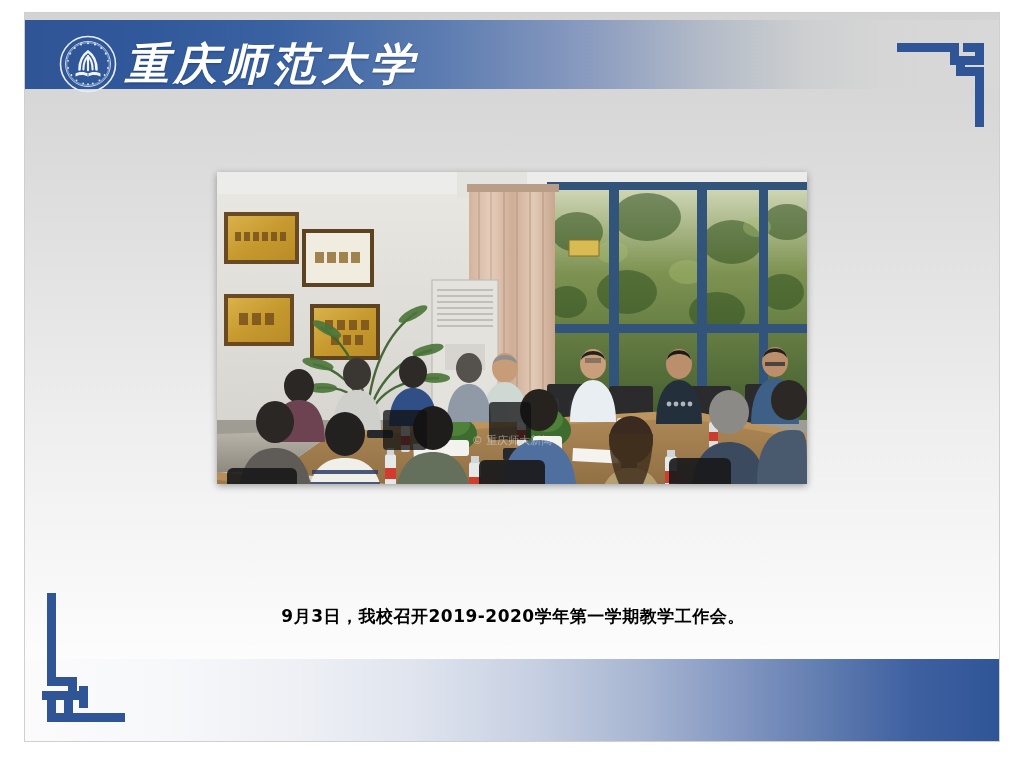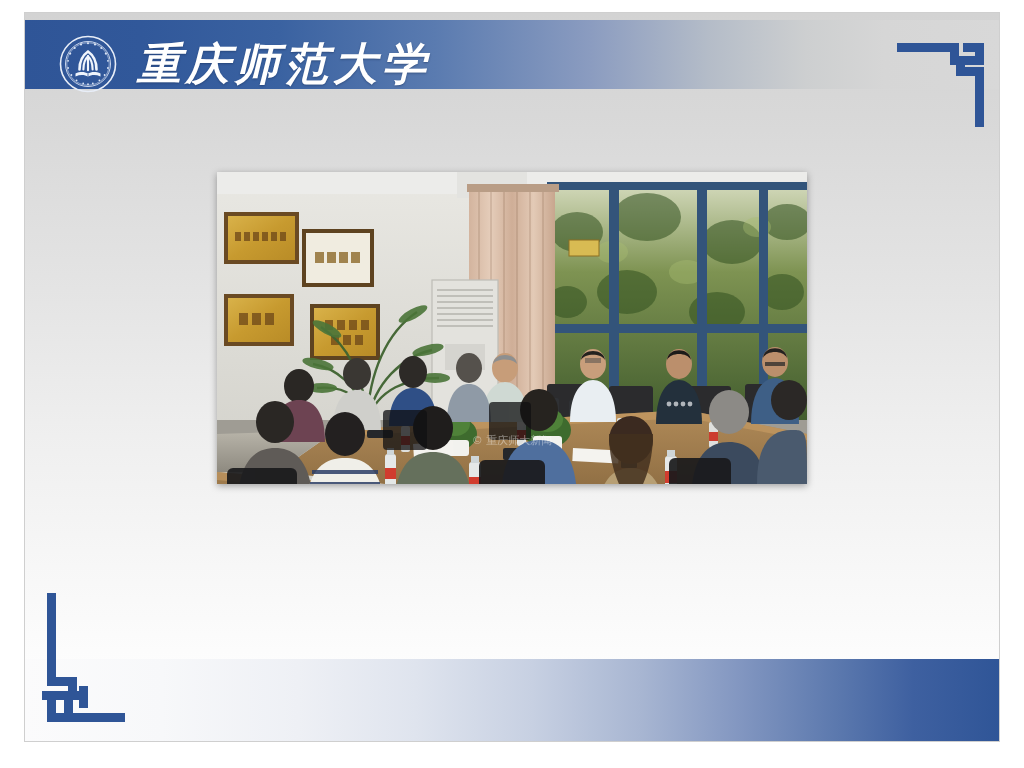--- a/index.html
+++ b/index.html
@@ -46,21 +46,20 @@
     display:flex; align-items:center;
     color:#ffffff;
     font-family:"DejaVu Serif","Liberation Serif",serif;
     font-size:44px;
     font-weight:700;
     font-style:italic;
     letter-spacing:5px;
     line-height:1;
     text-shadow:0 1px 2px rgba(20,40,80,.45);
     white-space:nowrap;
-    margin-left:12px;
   }
 
   
   #corner-tr {
     position:absolute;
     right:6px; top:18px;
     width:98px; height:98px;
   }
   
   #corner-bl {
@@ -510,20 +509,21 @@
       </g>
       <g fill="#101012" opacity=".75">
         <rect x="166" y="238" width="44" height="40" rx="4"></rect>
         <rect x="272" y="230" width="42" height="38" rx="4"></rect>
       </g>
 
       <text x="295" y="272" text-anchor="middle" font-family="DejaVu Sans, sans-serif" font-size="11" fill="#ffffff" opacity=".42">© 重庆师大新闻</text>
     </svg>
   </div>
 
+  <div id="caption">9月3日，我校召开2019-2020学年第一学期教学工作会。</div>
 
   <div id="bottom-bar-top"></div>
   <div id="bottom-bar"></div>
 
   <div id="corner-bl">
     <svg class="orn" width="98" height="142" viewBox="0 0 98 142" aria-hidden="true">
       <g fill="#2f5597">
 
         <rect x="10" y="2" width="9" height="84"></rect>
 

